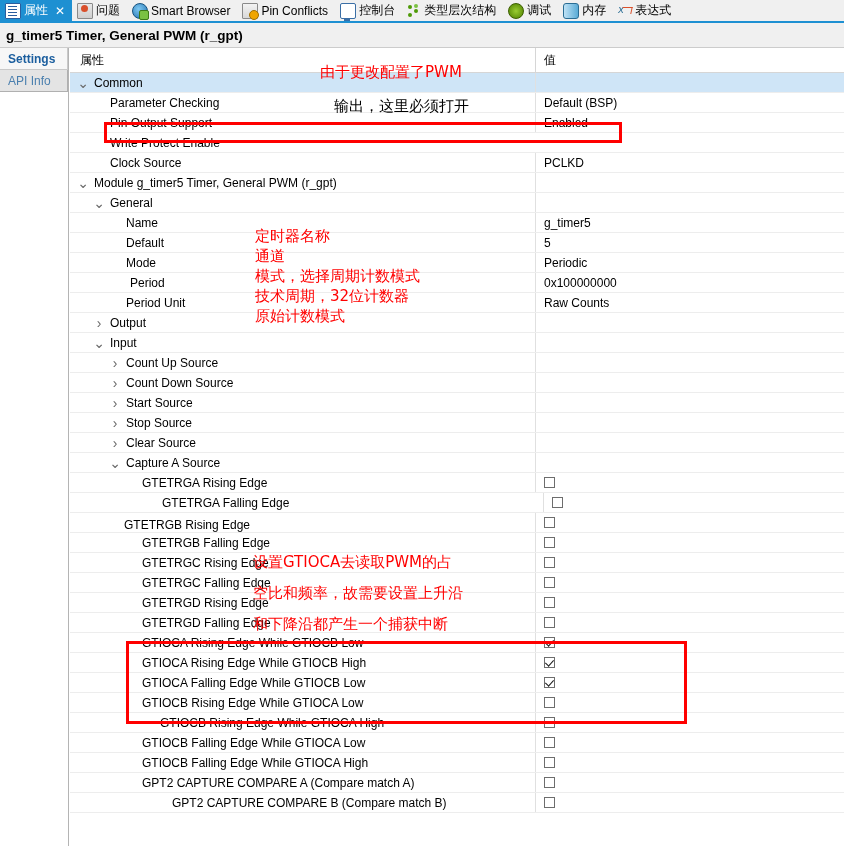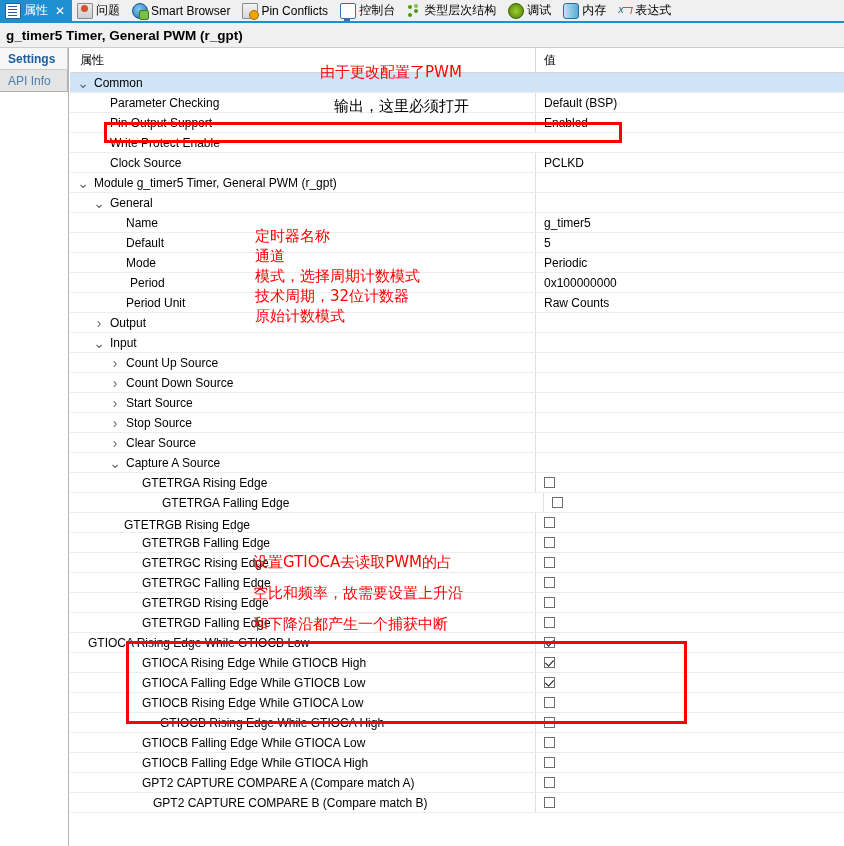--- a/index.html
+++ b/index.html
@@ -543,21 +543,21 @@
       <div class="row">
         <div class="cell-name" style="padding-left: 54px;">
           <span class="twisty none"></span>
           <span class="lbl" style="margin-left: 4px;">GTETRGD Falling Edge</span>
         </div>
         <div class="cell-val">
           <span class="cbox"></span>
         </div>
       </div>
       <div class="row">
-        <div class="cell-name" style="">
+        <div class="cell-name" style="padding-left: 54px;">
           <span class="twisty none"></span>
           <span class="lbl" style="margin-left: 4px;">GTIOCA Rising Edge While GTIOCB Low</span>
         </div>
         <div class="cell-val">
           <span class="cbox checked"></span>
         </div>
       </div>
       <div class="row">
         <div class="cell-name" style="padding-left: 54px;">
           <span class="twisty none"></span>
@@ -615,21 +615,21 @@
       <div class="row">
         <div class="cell-name" style="padding-left: 54px;">
           <span class="twisty none"></span>
           <span class="lbl" style="margin-left: 4px;">GPT2 CAPTURE COMPARE A (Compare match A)</span>
         </div>
         <div class="cell-val">
           <span class="cbox"></span>
         </div>
       </div>
       <div class="row">
-        <div class="cell-name" style="padding-left: 65px;">
+        <div class="cell-name" style="padding-left: 84px;">
           <span class="twisty none"></span>
           <span class="lbl" style="margin-left: 4px;">GPT2 CAPTURE COMPARE B (Compare match B)</span>
         </div>
         <div class="cell-val">
           <span class="cbox"></span>
         </div>
       </div>
     </div>
 </div>
 

